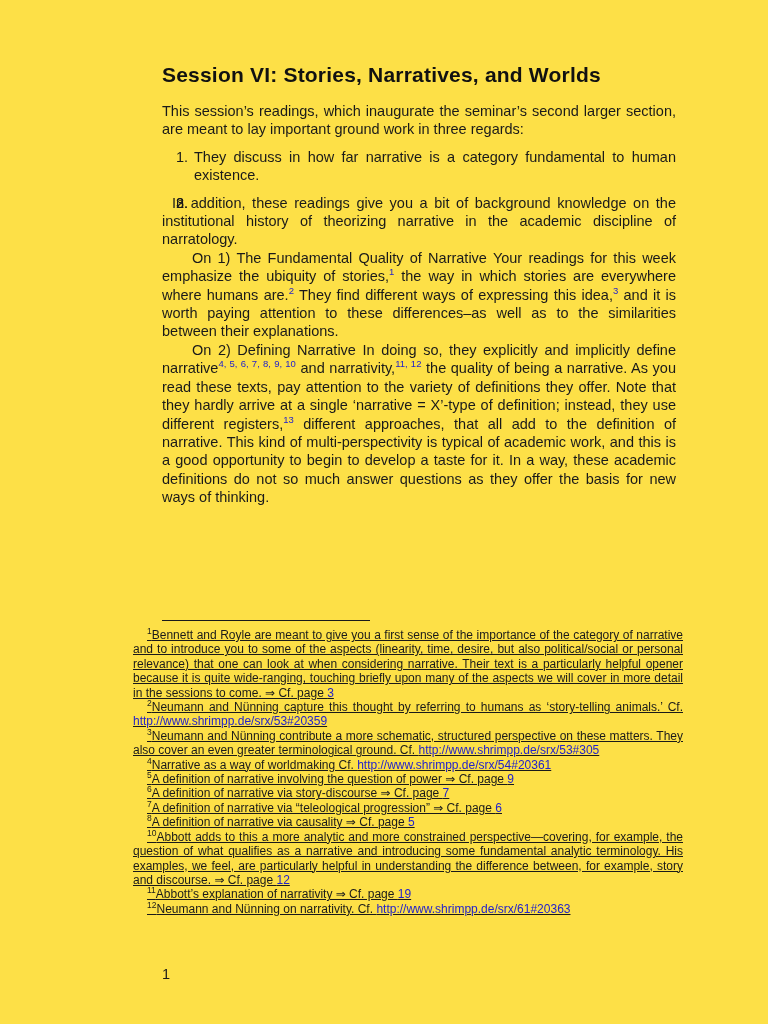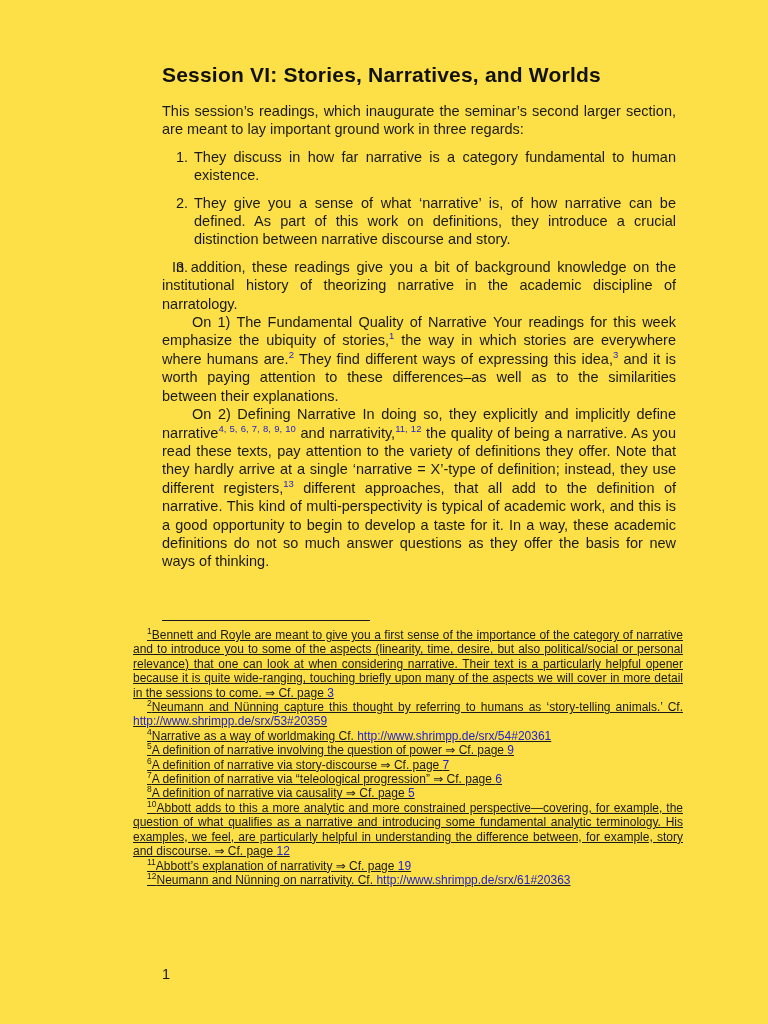--- a/index.html
+++ b/index.html
@@ -49,34 +49,35 @@
 
 <div class="page">
 
   <div class="main">
     <h1 class="title">Session VI: Stories, Narratives, and Worlds</h1>
 
     <p class="intro">This session’s readings, which inaugurate the seminar’s second larger section, are meant to lay important ground work in three regards:</p>
 
     <ol class="list">
         <li><span class="num">1.</span><span>They discuss in how far narrative is a category fundamental to human existence.</span></li>
-        <li><span class="num">2.</span><span>They give you a sense of what ‘narrative’ is, of how narrative can be defined. As part of this work on definitions, they introduce a crucial distinction between narrative discourse and story.</span></li>
+        <li><span class="num">2.</span></li>
         <li><span class="num">3.</span></li>
       </ol>
 
     <p class="para indent-sm">In addition, these readings give you a bit of background knowledge on the institutional history of theorizing narrative in the academic discipline of narratology.</p>
     <p class="para indent">On 1) The Fundamental Quality of Narrative Your readings for this week emphasize the ubiquity of stories,<sup class="fnref">1</sup> the way in which stories are everywhere where humans are.<sup class="fnref">2</sup> They find different ways of expressing this idea,<sup class="fnref">3</sup> and it is worth paying attention to these differences–as well as to the similarities between their explanations.</p>
     <p class="para indent">On 2) Defining Narrative In doing so, they explicitly and implicitly define narrative<sup class="fnref">4, 5, 6, 7, 8, 9, 10</sup> and narrativity,<sup class="fnref">11, 12</sup> the quality of being a narrative. As you read these texts, pay attention to the variety of definitions they offer. Note that they hardly arrive at a single ‘narrative = X’-type of definition; instead, they use different registers,<sup class="fnref">13</sup> different approaches, that all add to the definition of narrative. This kind of multi-perspectivity is typical of academic work, and this is a good opportunity to begin to develop a taste for it. In a way, these academic definitions do not so much answer questions as they offer the basis for new ways of thinking.</p>
   </div>
 
   <div class="footnotes">
     <div class="footnote-rule"></div>
     <div class="fn-items">
         <div class="footnote"><sup class="fnnum">1</sup><span>Bennett and Royle are meant to give you a first sense of the importance of the category of narrative and to introduce you to some of the aspects (linearity, time, desire, but also political/social or personal relevance) that one can look at when considering narrative. Their text is a particularly helpful opener because it is quite wide-ranging, touching briefly upon many of the aspects we will cover in more detail in the sessions to come. ⇒ Cf. page <span class="link">3</span></span></div>
         <div class="footnote"><sup class="fnnum">2</sup><span>Neumann and Nünning capture this thought by referring to humans as ‘story-telling animals.’ Cf. <span class="link">http://www.shrimpp.de/srx/53#20359</span></span></div>
+        <div class="footnote"><sup class="fnnum">3</sup><span>Neumann and Nünning contribute a more schematic, structured perspective on these matters. They also cover an even greater terminological ground. Cf. <span class="link">http://www.shrimpp.de/srx/53#305</span></span></div>
         <div class="footnote"><sup class="fnnum">4</sup><span>Narrative as a way of worldmaking Cf. <span class="link">http://www.shrimpp.de/srx/54#20361</span></span></div>
         <div class="footnote"><sup class="fnnum">5</sup><span>A definition of narrative involving the question of power ⇒ Cf. page <span class="link">9</span></span></div>
         <div class="footnote"><sup class="fnnum">6</sup><span>A definition of narrative via story-discourse ⇒ Cf. page <span class="link">7</span></span></div>
         <div class="footnote"><sup class="fnnum">7</sup><span>A definition of narrative via “teleological progression” ⇒ Cf. page <span class="link">6</span></span></div>
         <div class="footnote"><sup class="fnnum">8</sup><span>A definition of narrative via causality ⇒ Cf. page <span class="link">5</span></span></div>
         <div class="footnote"><sup class="fnnum">10</sup><span>Abbott adds to this a more analytic and more constrained perspective—covering, for example, the question of what qualifies as a narrative and introducing some fundamental analytic terminology. His examples, we feel, are particularly helpful in understanding the difference between, for example, story and discourse. ⇒ Cf. page <span class="link">12</span></span></div>
         <div class="footnote"><sup class="fnnum">11</sup><span>Abbott’s explanation of narrativity ⇒ Cf. page <span class="link">19</span></span></div>
         <div class="footnote"><sup class="fnnum">12</sup><span>Neumann and Nünning on narrativity. Cf. <span class="link">http://www.shrimpp.de/srx/61#20363</span></span></div>
       </div>
   </div>

